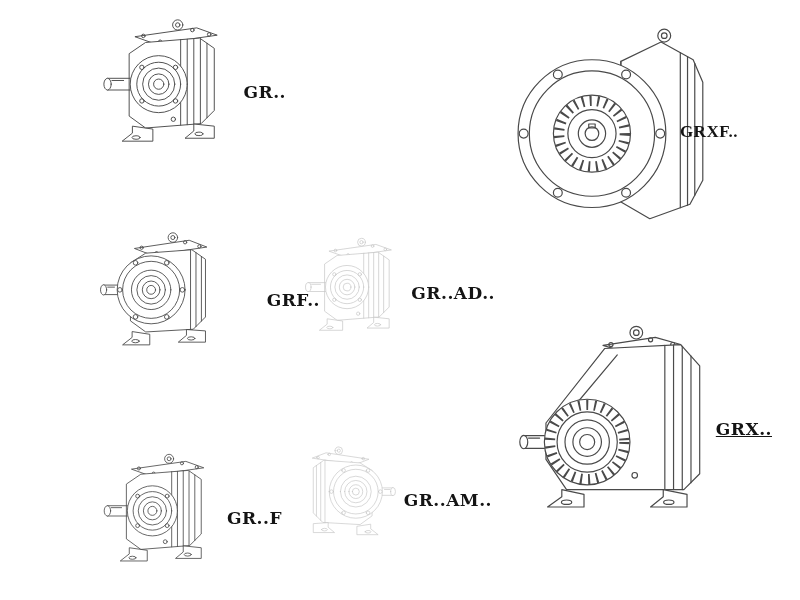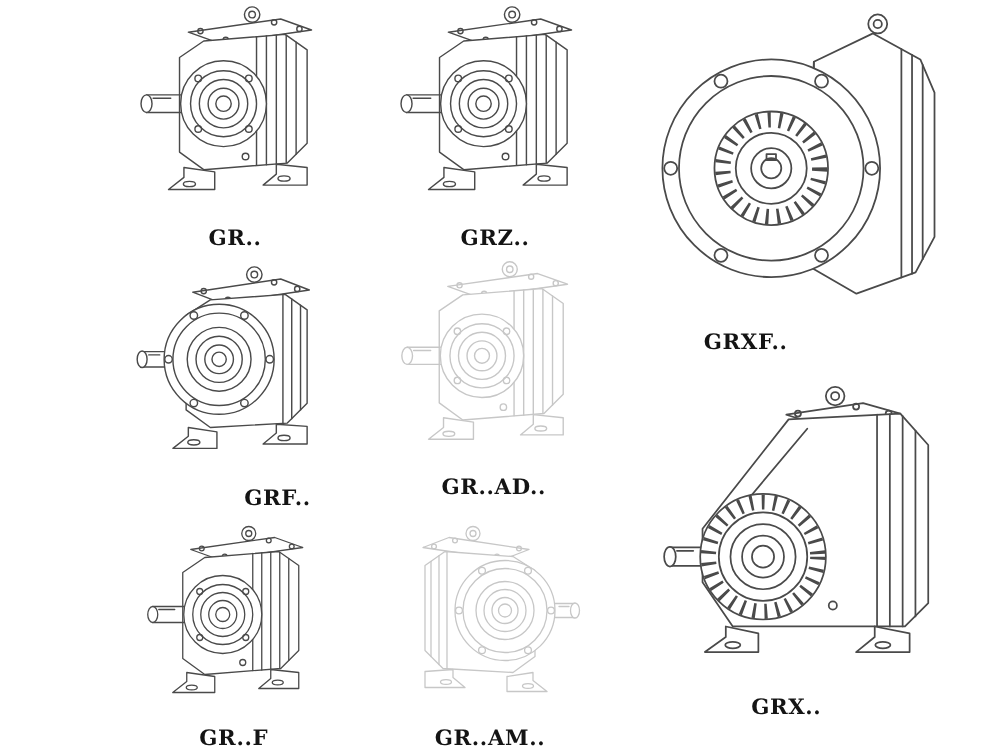--- a/index.html
+++ b/index.html
@@ -2,21 +2,21 @@
 <html><head>
 <meta charset="utf-8">
 <style>
   * { margin:0; padding:0; box-sizing:border-box; }
   html,body { width:800px; height:600px; background:#ffffff; overflow:hidden; }
   .canvas {
     position:relative; width:800px; height:600px; background:#ffffff;
     font-family:"DejaVu Serif", serif;
   }
   .figure {
-    position:absolute; display:flex; flex-direction:column; align-items:center;
+    position:absolute; display:flex; flex-direction:row; align-items:center;
     color:#4a4a4a;
   }
   .figure.faint { color:#c7c7c7; }
   .figure svg { display:block; }
   .fig-label {
     font-weight:bold; font-size:17px; color:#141414; letter-spacing:0.5px;
     margin-top:3px; position:relative; white-space:nowrap;
   }
   .flip { transform:scaleX(-1); }
 </style>
@@ -180,62 +180,56 @@
 
 <div class="canvas">
 
   <div class="figure" style="left:90px; top:2px; width:196px;">
     <svg width="185" height="176" viewBox="0 0 210 200">
         <use href="#gbFoot"></use>
       </svg>
     <div class="fig-label">GR..</div>
   </div>
 
-  <div class="figure" style="left:298px; top:2px; width:196px;">
-    <svg width="185" height="176" viewBox="0 0 210 200">
-        <use href="#gbFoot"></use>
-      </svg>
-    <div class="fig-label">GRZ..</div>
-  </div>
 
   <div class="figure" style="left:502px; top:0px; width:283px;">
     <svg width="265" height="256" viewBox="0 0 280 270">
         <use href="#gbFlangeBig"></use>
       </svg>
-    <div class="fig-label" style="left:-47px; margin-top:8px;">GRXF..</div>
+    <div class="fig-label" style="left:-47px; margin-top:8px;font-family:Liberation Serif, serif;">GRXF..</div>
   </div>
 
   <div class="figure" style="left:90px; top:210px; width:196px;">
     <svg width="185" height="176" viewBox="0 0 210 200">
         <use href="#gbFlange"></use>
       </svg>
     <div class="fig-label" style="left:34px;">GRF..</div>
   </div>
 
   <div class="figure faint" style="left:295px; top:206px; width:200px;">
     <svg width="180" height="171" viewBox="0 0 210 200">
         <use href="#gbFoot"></use>
       </svg>
     <div class="fig-label">GR..AD..</div>
   </div>
 
-  <div class="figure" style="left:92px; top:418px; width:190px;align-items:center;">
+  <div class="figure" style="left:92px; top:436px; width:190px;align-items:center;">
     <svg width="168" height="160" viewBox="0 0 210 200">
         <use href="#gbFoot"></use>
       </svg>
     <div class="fig-label">GR..F</div>
   </div>
 
   <div class="figure faint" style="left:292px; top:418px; width:200px;justify-content:space-between;">
     <svg class="flip" width="168" height="160" viewBox="0 0 210 200">
         <use href="#gbFlange"></use>
       </svg>
     <div class="fig-label">GR..AM..</div>
   </div>
 
   <div class="figure" style="left:500px; top:302px; width:286px;">
     <svg width="270" height="242" viewBox="0 0 290 260">
         <use href="#gbFootLarge"></use>
       </svg>
-    <div class="fig-label" style="left:-14px; margin-top:12px;">GRX..</div>
+    <div class="fig-label" style="left:-14px; margin-top:12px;text-decoration:underline;">GRX..</div>
   </div>
 
 </div>
 
 </body></html>

